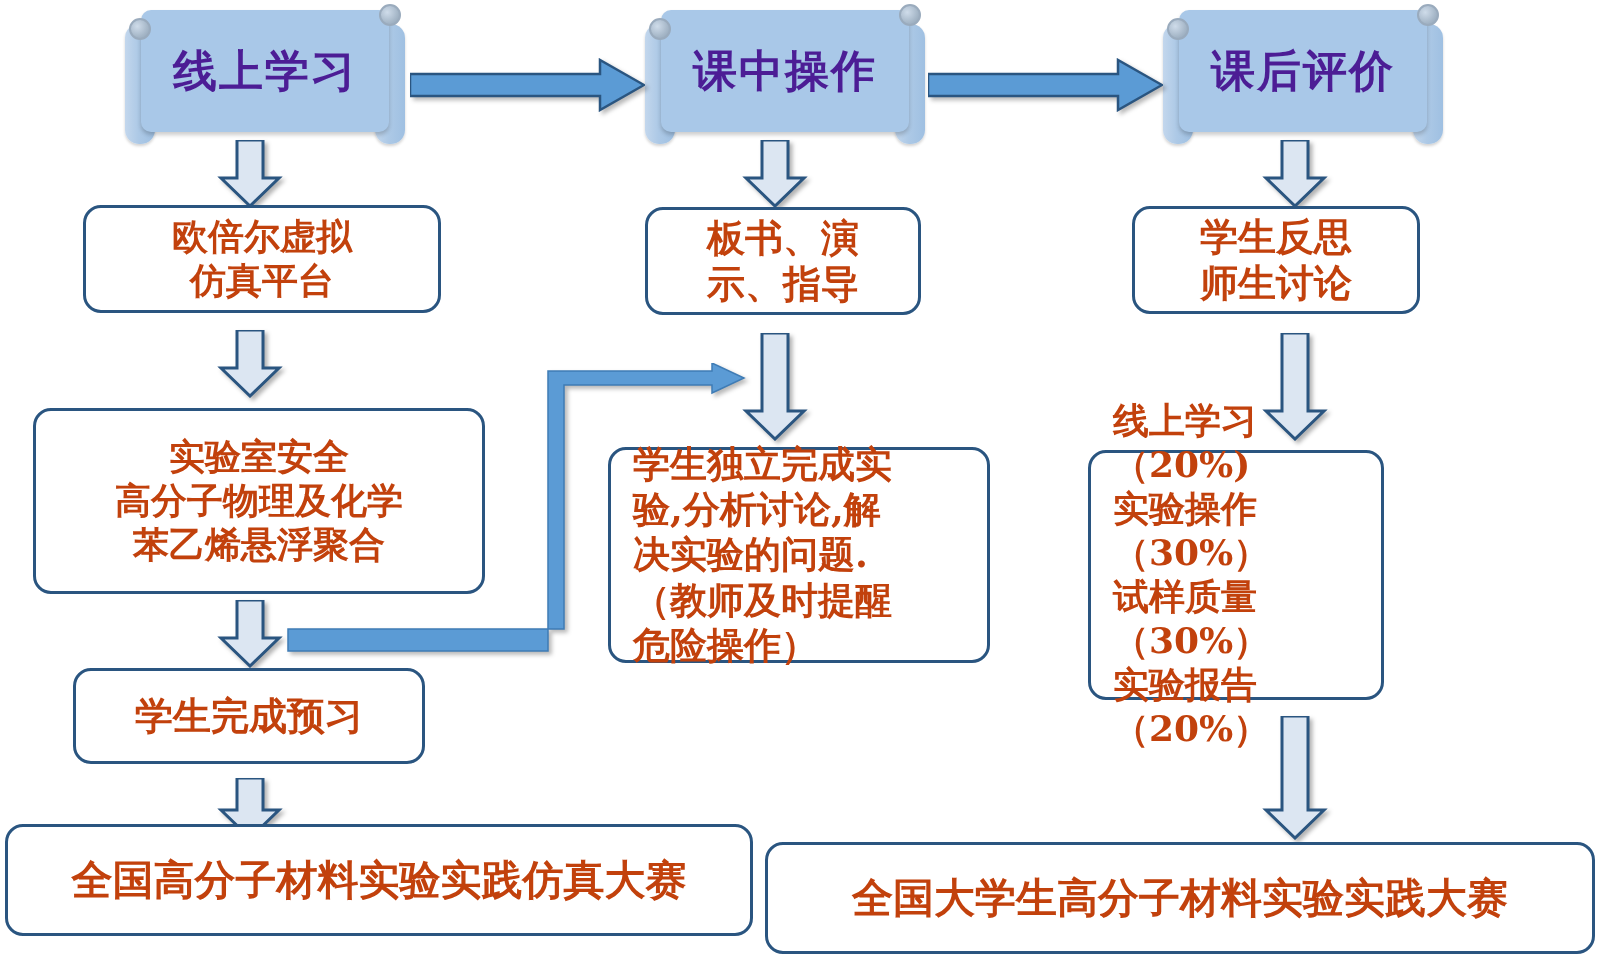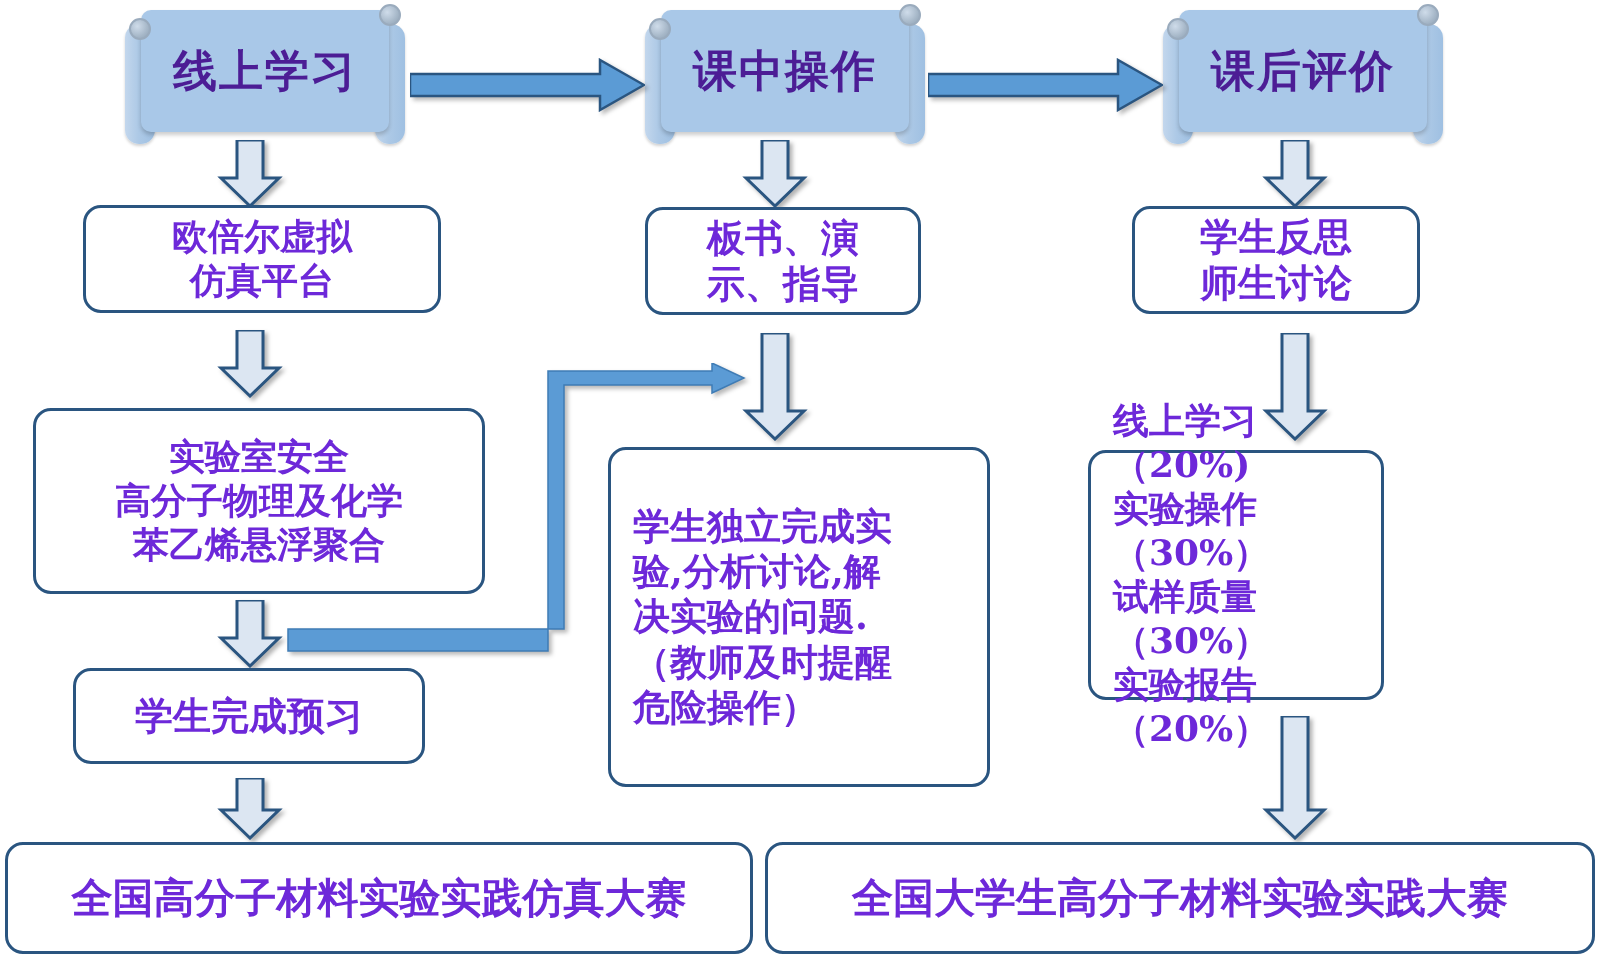--- a/index.html
+++ b/index.html
@@ -76,21 +76,21 @@
   .node {
     position: absolute;
     box-sizing: border-box;
     background: #ffffff;
     border: 3px solid #2a5580;
     border-radius: 18px;
     display: flex;
     align-items: center;
     justify-content: center;
     text-align: center;
-    color: #6d28d9;
+    color: #c2410c;
     font-weight: bold;
     line-height: 1.22;
     white-space: pre-line;
     padding: 12px 10px;
   }
   .node.left-align {
     justify-content: flex-start;
     text-align: left;
     padding-left: 22px;
   }
@@ -207,21 +207,21 @@
 
   <div class="node" style="left:645px; top:207px; width:276px; height:108px; font-size:38px;text-align:center;">板书、演
 示、指导</div>
 
   <div class="v-arrow" style="left:742px; top:333px;">
     <svg width="66" height="108" viewBox="0 0 66 108">
       <polygon points="20,0 46,0 46,78 62,78 33,106 4,78 20,78" fill="#dce6f2" stroke="#2a5580" stroke-width="3" stroke-linejoin="miter"></polygon>
     </svg>
   </div>
 
-  <div class="node left-align" style="left:608px; top:447px; width:382px; height:340px; font-size:37px;">学生独立完成实
+  <div class="node left-align" style="left:608px; top:447px; width:382px; height:216px; font-size:37px;">学生独立完成实
 验,分析讨论,解
 决实验的问题.
 （教师及时提醒
 危险操作）</div>
 
   <div class="v-arrow" style="left:1262px; top:140px;">
     <svg width="66" height="68" viewBox="0 0 66 68">
       <polygon points="20,0 46,0 46,38 62,38 33,66 4,38 20,38" fill="#dce6f2" stroke="#2a5580" stroke-width="3" stroke-linejoin="miter"></polygon>
     </svg>
   </div>
@@ -239,17 +239,17 @@
 实验操作（30%）
 试样质量（30%）
 实验报告（20%）</div>
 
   <div class="v-arrow" style="left:1262px; top:716px;">
     <svg width="66" height="124" viewBox="0 0 66 124">
       <polygon points="20,0 46,0 46,94 62,94 33,122 4,94 20,94" fill="#dce6f2" stroke="#2a5580" stroke-width="3" stroke-linejoin="miter"></polygon>
     </svg>
   </div>
 
-  <div class="node" style="left:5px; top:842px; width:748px; height:112px; font-size:41px;">全国高分子材料实验实践仿真大赛</div>
+  <div class="node" style="left:5px; top:824px; width:748px; height:112px; font-size:41px;">全国高分子材料实验实践仿真大赛</div>
 
   <div class="node" style="left:765px; top:842px; width:830px; height:112px; font-size:41px;">全国大学生高分子材料实验实践大赛</div>
 
 </div>
 
 </body></html>

